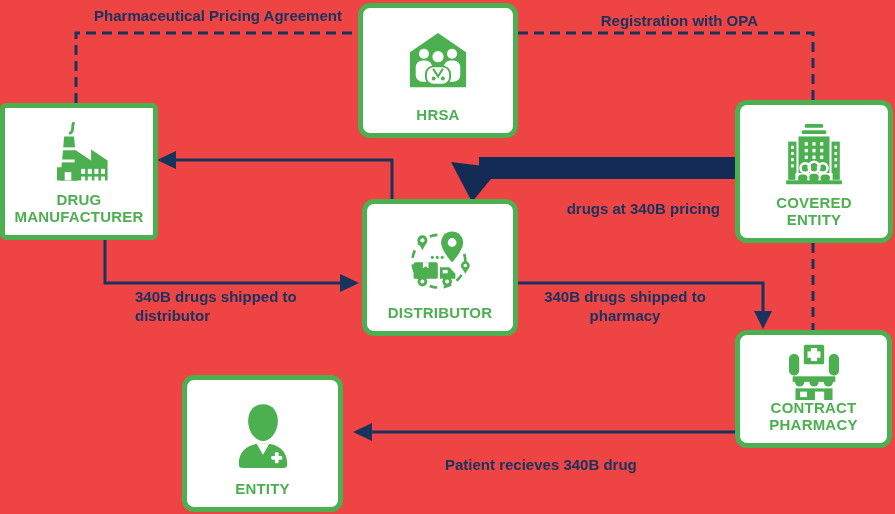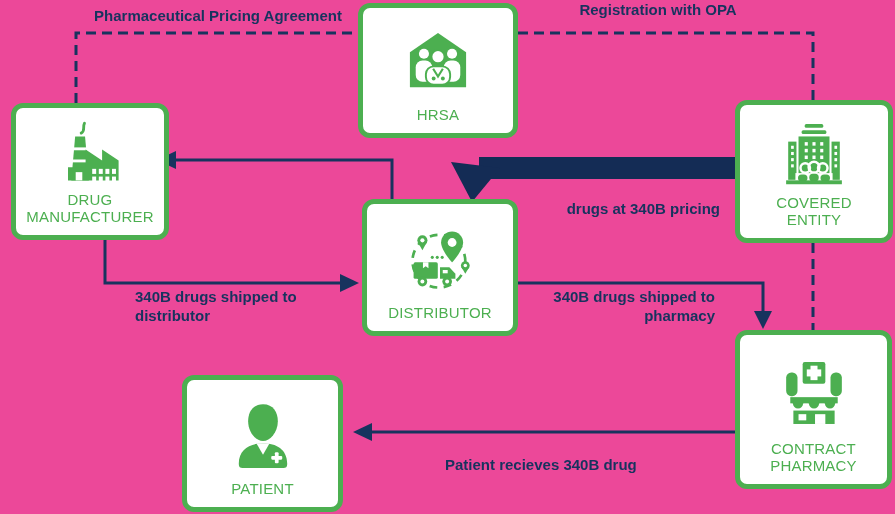--- a/index.html
+++ b/index.html
@@ -2,59 +2,59 @@
 <html style="--green: #4CAF50; --navy: #17335E; --navy-bar: #142C55;"><head>
 <meta charset="utf-8">
 <style>
   :root{
     --green:#4CAF50;
     --navy:#17335E;
     --navy-bar:#142C55;
   }
   html,body{margin:0;padding:0;background:#fff;}
   .stage{
-    position:relative;width:895px;height:514px;background:#ec4899;
+    position:relative;width:895px;height:514px;background:#ef4444;
     font-family:"Liberation Sans",sans-serif;overflow:hidden;
   }
   .wires{position:absolute;left:0;top:0;width:895px;height:514px;}
   .wire{stroke:var(--navy);stroke-width:3;fill:none;}
   .wire.dashed{stroke-dasharray:10 6;}
   .head{fill:var(--navy);stroke:none;}
   .thickbar{fill:var(--navy-bar);stroke:none;}
 
   .node{
     position:absolute;box-sizing:border-box;background:#fff;
     border:5px solid var(--green);border-radius:12px;
     display:flex;flex-direction:column;align-items:center;
     padding:8px 4px 9px;
   }
   .node .icon{display:block;margin:auto;}
   .node-label{
-    color:var(--green);font-weight:normal;font-size:15px;line-height:1.12;
+    color:var(--green);font-weight:bold;font-size:15px;line-height:1.12;
     text-align:center;letter-spacing:.2px;flex:0 0 auto;
   }
   .n-hrsa{left:358px;top:3px;width:160px;height:135px;}
-  .n-man {left:11px;top:103px;width:158px;height:137px;}
+  .n-man {left:0;top:103px;width:158px;height:137px;border-radius:6px;}
   .n-cov {left:735px;top:100px;width:158px;height:143px;}
   .n-dis {left:362px;top:199px;width:156px;height:137px;}
-  .n-pha {left:735px;top:330px;width:157px;height:159px;}
+  .n-pha {left:735px;top:330px;width:157px;height:118px;}
   .n-pat {left:182px;top:375px;width:161px;height:137px;}
   .n-man .node-label{max-width:140px;}
   .n-cov .node-label{max-width:92px;}
   .n-pha .node-label{max-width:104px;}
 
   .edge-label{
     position:absolute;color:var(--navy);font-weight:bold;font-size:15px;
     line-height:1.28;
   }
   .el-ppa  {left:85px;top:6px;width:266px;text-align:center;}
-  .el-reg  {left:558px;top:0;width:200px;text-align:center;}
+  .el-reg  {left:558px;top:11px;width:200px;text-align:right;}
   .el-price{left:545px;top:179px;width:175px;text-align:right;margin-top:20px;}
   .el-dist {left:115px;top:287px;width:180px;text-align:left;margin-left:20px;}
-  .el-phar {left:535px;top:287px;width:180px;text-align:right;}
+  .el-phar {left:535px;top:287px;width:180px;text-align:center;}
   .el-pat  {left:445px;top:443px;width:260px;text-align:left;margin-top:12px;}
 
   .ig{fill:var(--green);}
   .iw{fill:#fff;}
   .sg{stroke:var(--green);fill:none;}
   .sw{stroke:#fff;fill:none;}
 </style>
 </head>
 <body>
 
@@ -208,16 +208,16 @@
   </div>
 
   <div class="node n-pat">
     <svg class="icon" width="72" height="66" viewBox="0 0 64 60">
       <path class="ig" d="M32 2 C41.5 2 45.5 9.5 45.5 17.5 C45.5 27.5 38.5 35.5 32 35.5 C25.5 35.5 18.5 27.5 18.5 17.5 C18.5 9.5 22.5 2 32 2 Z"></path>
       <path class="ig" d="M10 56 c0 -13 10 -18.5 22 -18.5 c12 0 22 5.5 22 18.5 v0.5 a3.5 3.5 0 0 1 -3.5 3.5 h-37 a3.5 3.5 0 0 1 -3.5 -3.5 z"></path>
       <polygon class="iw" points="26,37.5 32,48 38,37.5"></polygon>
       <rect class="iw" x="39.5" y="49" width="10" height="3.4" rx="1"></rect>
       <rect class="iw" x="42.8" y="45.7" width="3.4" height="10" rx="1"></rect>
     </svg>
-    <div class="node-label">PATIENT</div>
+    <div class="node-label">ENTITY</div>
   </div>
 
 </div>
 
 </body></html>

